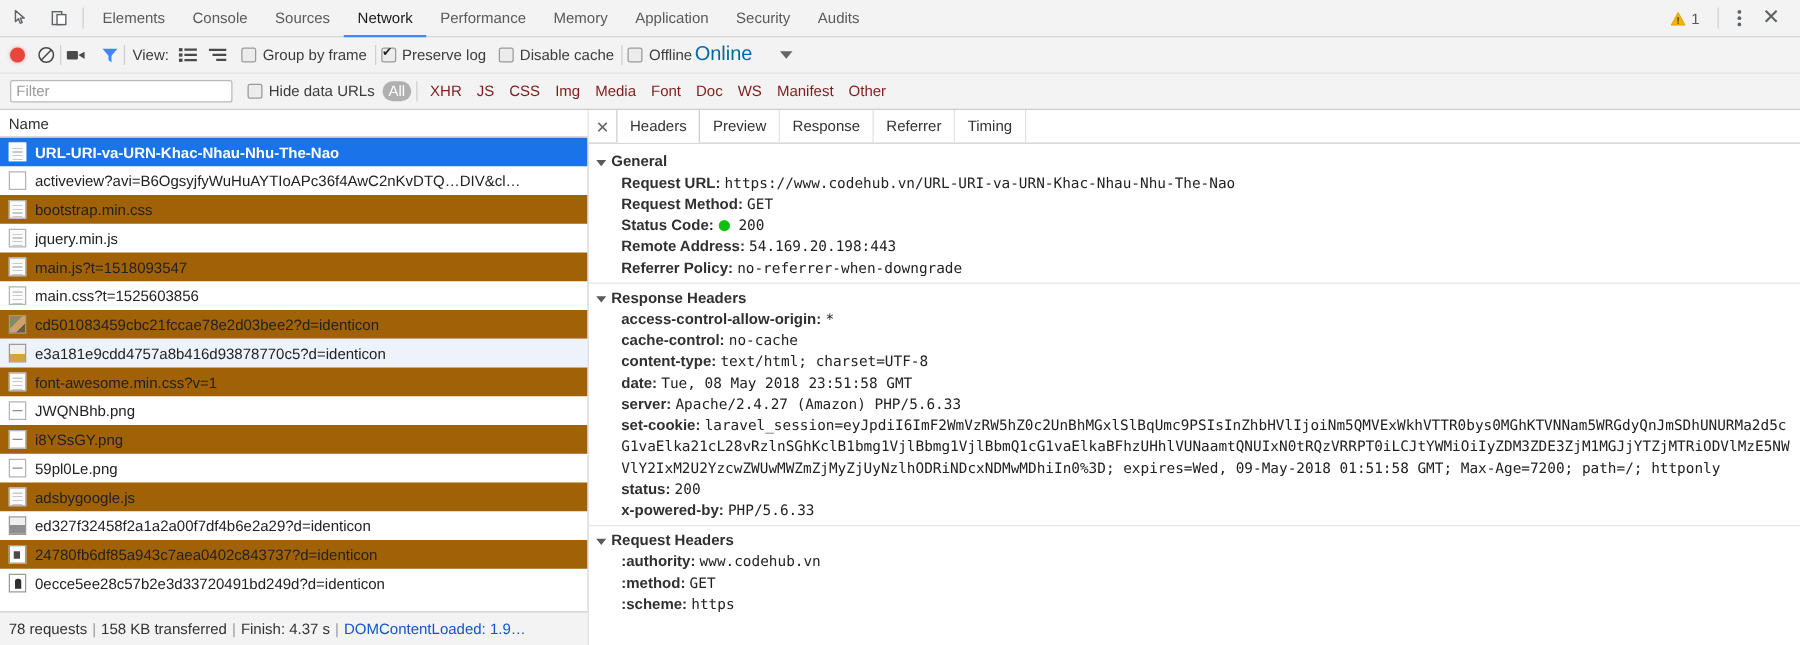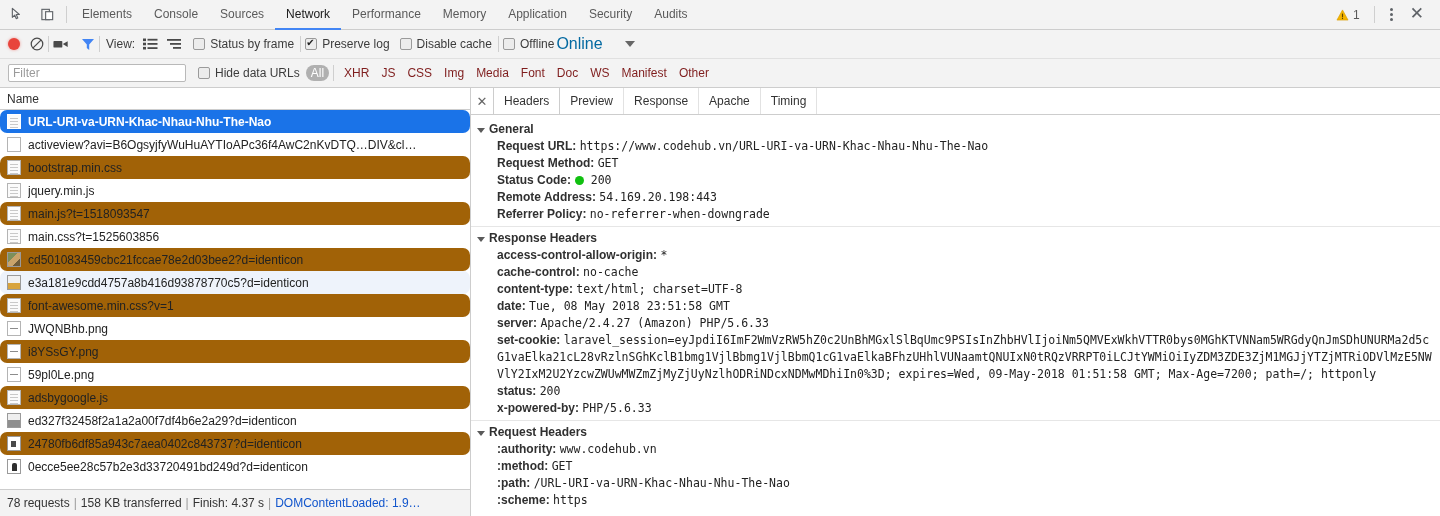--- a/index.html
+++ b/index.html
@@ -93,21 +93,21 @@
   .left { width: 470px; min-width: 470px; display: flex; flex-direction: column; border-right: 1px solid #cdcdcd; background: #fff; }
   .lst-head {
     height: 21px; min-height: 21px; display: flex; align-items: center;
     border-bottom: 1px solid #cdcdcd; background: #fff;
     font-size: 12px; color: #303030; padding-left: 7px; font-weight: normal;
   }
   .rows { flex: 1; overflow: hidden; }
   .row {
     height: 23px; display: flex; align-items: center; gap: 7px;
     padding-left: 7px; font-size: 12px; color: #222;
-    white-space: nowrap; cursor: pointer; box-sizing: border-box; border-radius: 7px;
+    white-space: nowrap; cursor: pointer; box-sizing: border-box;
   }
   .row.odd { background: #a16207; }
   .row.hl  { background: #eef3fb; }
   .row.sel { background: #1a73e8; color: #fff; font-weight: bold; }
   .row .nm { overflow: hidden; text-overflow: ellipsis; }
 
   
   .ico { width: 14px; height: 15px; flex: 0 0 14px; box-sizing: border-box; position: relative; }
   .ico-doc { border: 1px solid #b4b4b4; background: #fbfbfb;
              background-image: repeating-linear-gradient(to bottom, #c9c9c9 0 1px, transparent 1px 3px);
@@ -257,21 +257,21 @@
     <span class="viewbtn" style="margin-left:6px">
       <svg width="15" height="12" viewBox="0 0 15 12">
           <rect x="0" y="1" width="14" height="1.8" fill="#4a4a4a"></rect>
           <rect x="3" y="5" width="11" height="1.8" fill="#4a4a4a"></rect>
           <rect x="6" y="9" width="8" height="1.8" fill="#4a4a4a"></rect>
         </svg>
     </span>
     <span style="width:10px"></span>
     <label class="chkwrap">
       <span class="chk gray"></span>
-      <span>Status by frame</span>
+      <span>Group by frame</span>
     </label>
     <div class="vsep"></div>
     <label class="chkwrap">
       <span class="chk checked gray"></span>
       <span>Preserve log</span>
     </label>
     <span style="width:8px"></span>
     <label class="chkwrap">
       <span class="chk gray"></span>
       <span>Disable cache</span>
@@ -390,21 +390,21 @@
         <span class="blue">DOMContentLoaded: 1.9…</span>
       </div>
     </div>
 
     <div class="right">
       <div class="det-tabs">
         <div class="det-close">✕</div>
         <div class="dtab active">Headers</div>
         <div class="dtab">Preview</div>
         <div class="dtab">Response</div>
-        <div class="dtab">Apache</div>
+        <div class="dtab">Referrer</div>
         <div class="dtab">Timing</div>
       </div>
 
       <div class="det-body">
 
         <div class="section-title">
           <span class="tri"></span>
           <span>General</span>
         </div>
         <div class="hrow">
@@ -476,24 +476,20 @@
         </div>
         <div class="hrow">
           <span class="hk">:authority:</span>
           <span class="hv">www.codehub.vn</span>
         </div>
         <div class="hrow">
           <span class="hk">:method:</span>
           <span class="hv">GET</span>
         </div>
         <div class="hrow">
-          <span class="hk">:path:</span>
-          <span class="hv">/URL-URI-va-URN-Khac-Nhau-Nhu-The-Nao</span>
-        </div>
-        <div class="hrow">
           <span class="hk">:scheme:</span>
           <span class="hv">https</span>
         </div>
 
       </div>
     </div>
 
   </div>
 </div>
 

